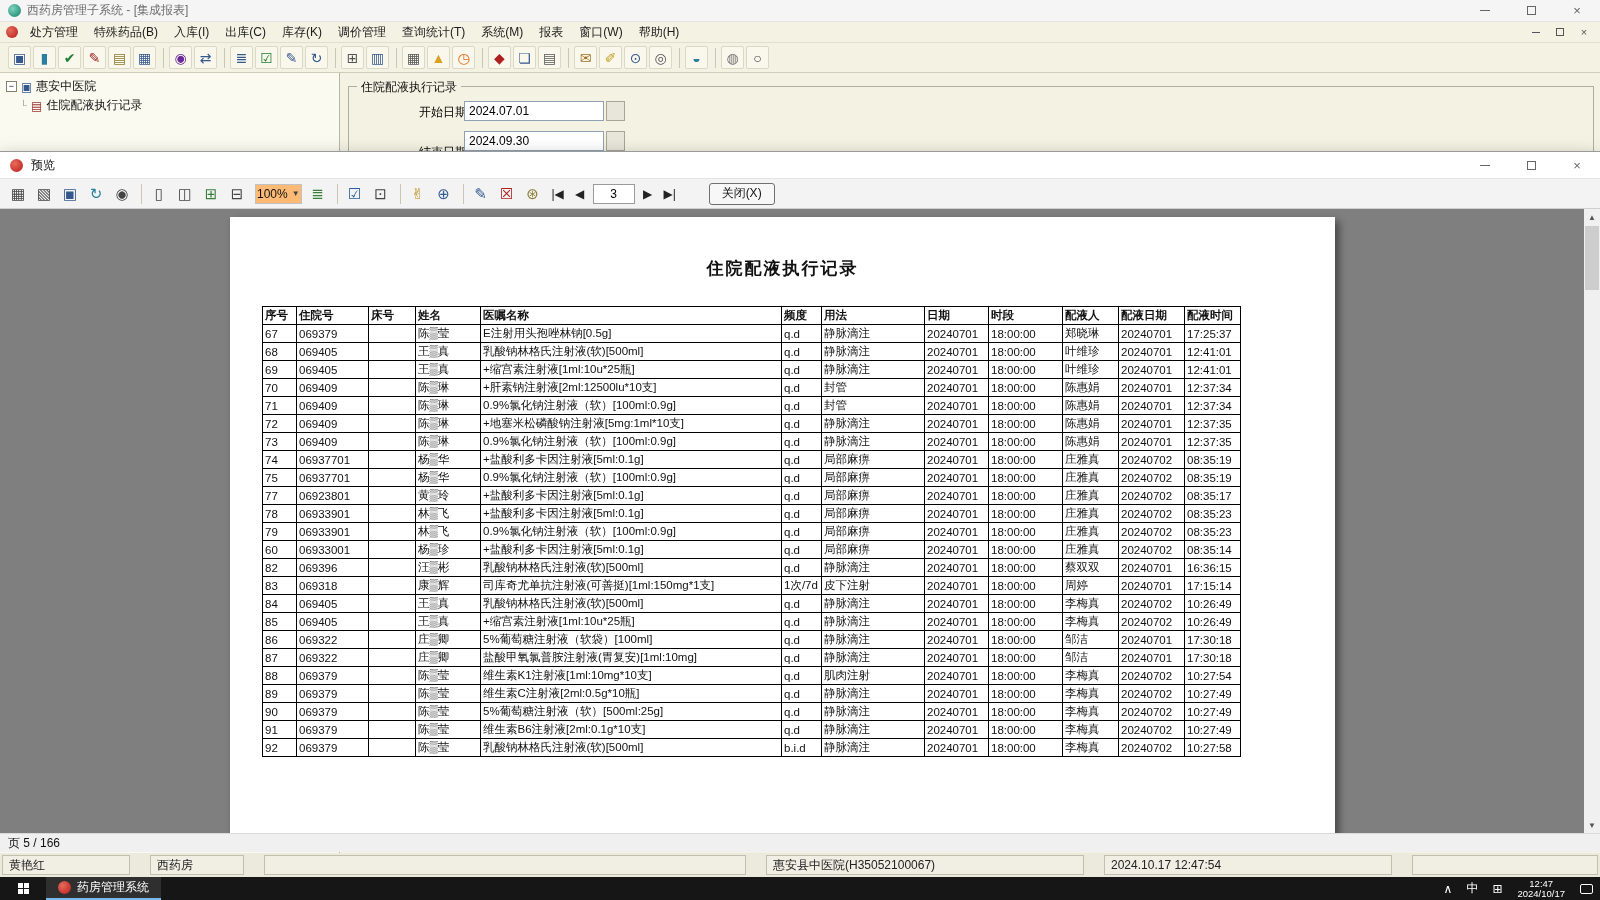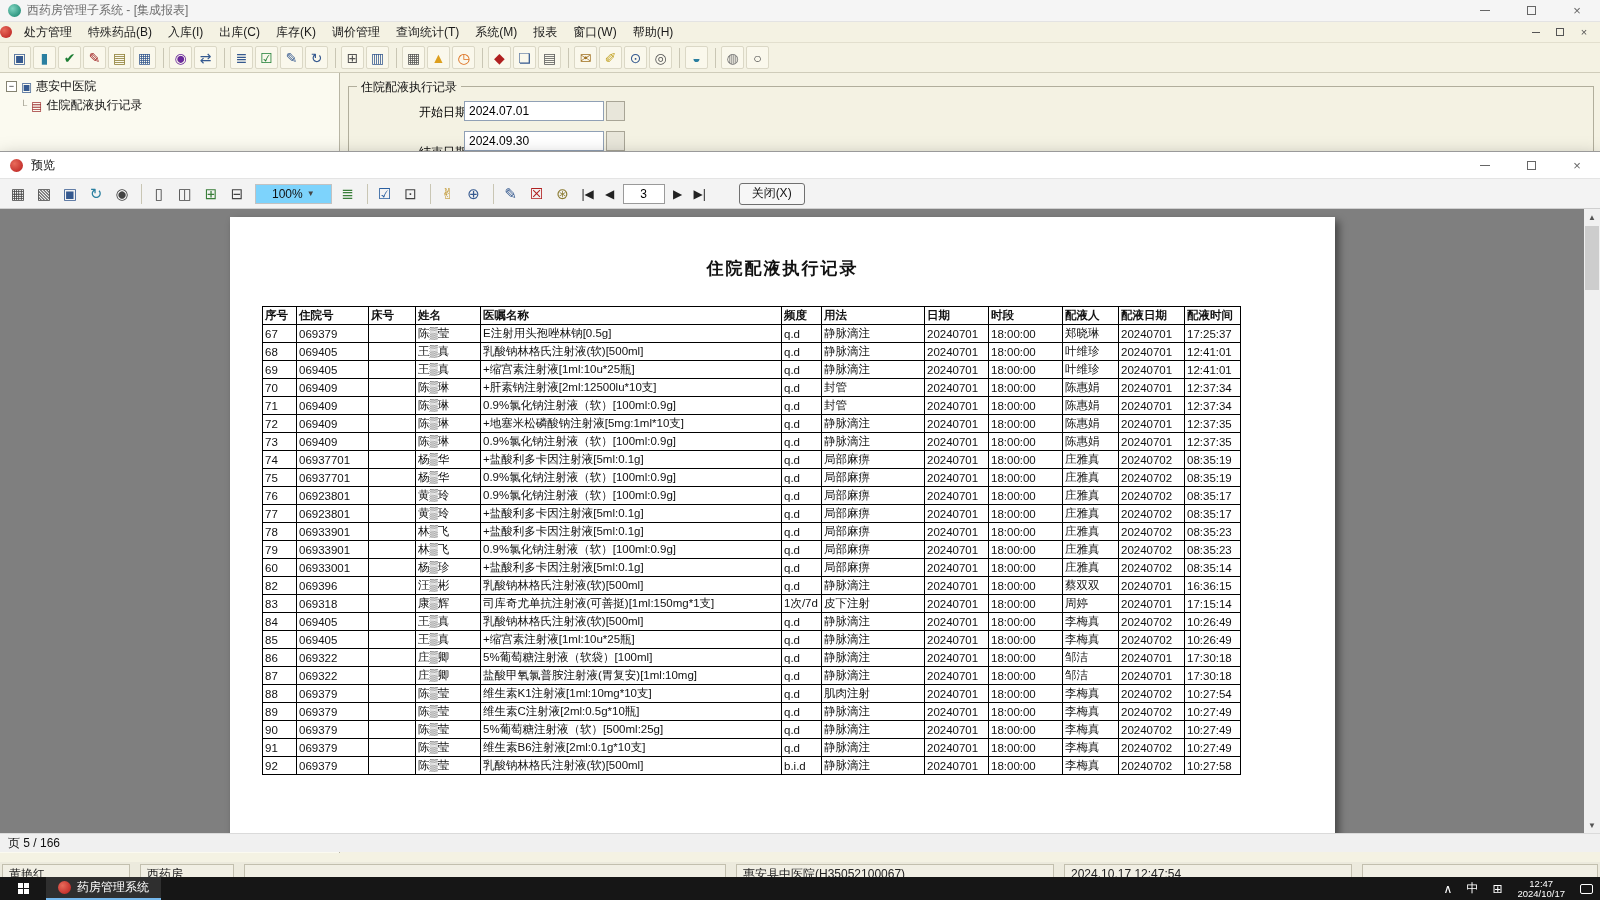--- a/index.html
+++ b/index.html
@@ -9,21 +9,21 @@
 
   
   #main-titlebar{position:absolute;left:0;top:0;width:1600px;height:22px;background:#f5f5f5;border-bottom:1px solid #e3e3e3;display:flex;align-items:center;gap:6px;padding-left:8px;}
   #main-title{color:#6d6d6d;}
   .win-controls{position:absolute;top:0;right:0;height:100%;display:flex;}
   .win-btn{width:46px;height:100%;display:flex;align-items:center;justify-content:center;color:#555;}
   .gl-min{width:10px;height:1px;background:#666;}
   .gl-max{width:9px;height:9px;border:1px solid #666;}
   .gl-close{font-size:13px;color:#666;line-height:1;}
 
-  #menubar{position:absolute;left:0;top:22px;width:1600px;height:21px;background:#f4f2e3;border-bottom:1px solid #e2dfce;display:flex;align-items:center;}
+  #menubar{position:absolute;left:0;top:22px;width:1600px;height:21px;background:#f4f2e3;border-bottom:1px solid #e2dfce;display:flex;align-items:center;padding-left:6px;}
   .menu-item{padding:2px 8px;color:#1a1a1a;}
   .app-ico{display:inline-block;border-radius:50%;}
   .app-ico.teal{width:13px;height:13px;background:radial-gradient(circle at 35% 35%,#7fd4c0,#0e7d66);}
   .app-ico.red{width:13px;height:13px;background:radial-gradient(circle at 35% 35%,#e86a5a,#b71c1c);}
   .app-ico.small{width:12px;height:12px;margin-right:4px;}
   .mdi-controls{position:absolute;right:8px;top:3px;display:flex;gap:8px;}
   .mdi-btn{width:16px;height:14px;display:flex;align-items:center;justify-content:center;color:#555;}
   .gl-min-s{width:8px;height:1px;background:#555;}
   .gl-max-s{width:8px;height:8px;border:1px solid #555;}
   .gl-close-s{font-size:11px;line-height:1;color:#555;}
@@ -47,42 +47,42 @@
   #group-title{position:absolute;left:8px;top:-8px;background:#f4f2e3;padding:0 4px;}
   .f-label{position:absolute;color:#000000;}
   .f-input{position:absolute;width:140px;height:20px;border:1px solid #90a0b5;background:#fff;font-size:12px;padding:0 4px;font-family:inherit;color:#000;}
   .f-btn{position:absolute;width:19px;height:20px;background:#e8e6da;border:1px solid #a8a596;}
 
   
   #preview-win{position:absolute;left:0;top:152px;width:1600px;height:637px;background:#fff;box-shadow:0 0 0 1px #9a9a9a,0 6px 18px rgba(0,0,0,.35);z-index:5;}
   #pv-titlebar{position:relative;height:26px;background:#fff;display:flex;align-items:center;gap:8px;padding-left:10px;}
   #pv-toolbar{position:relative;height:31px;background:#f3f3f3;border-top:1px solid #e4e4e4;border-bottom:1px solid #cfcfcf;display:flex;align-items:center;padding-left:6px;}
   #pv-toolbar .tb-btn{background:transparent;border-color:transparent;font-size:15px;width:24px;height:24px;}
-  .zoom-box{display:flex;align-items:center;gap:4px;margin:0 4px;padding:2px 16px;border:1px solid #c2c2c2;background:#7dd3fc;flex:none;}
+  .zoom-box{display:flex;align-items:center;gap:4px;margin:0 4px;padding:2px 1px;border:1px solid #c2c2c2;background:#fdba74;flex:none;}
   .zoom-box .dd{font-size:8px;color:#444;}
   .nav-btn{width:22px;height:22px;display:flex;align-items:center;justify-content:center;font-size:12px;color:#222;flex:none;}
   #page-input{width:42px;height:20px;border:1px solid #9a9a9a;text-align:center;font-size:12px;margin:0 2px;font-family:inherit;flex:none;}
   #pv-close{margin-left:28px;height:22px;border:1px solid #707070;border-radius:3px;background:#f7f7f7;display:flex;align-items:center;justify-content:center;padding:0 12px;flex:none;}
 
   #pv-canvas{position:relative;height:624px;background:#7f7f7f;overflow:hidden;}
   #report-page{position:absolute;left:230px;top:8px;width:1105px;height:1400px;background:#fff;box-shadow:4px 4px 8px rgba(0,0,0,.45);}
   #report-title{margin-top:40px;text-align:center;font-size:17px;font-weight:bold;letter-spacing:2px;}
   #report-table{margin:26px 0 0 32px;border-collapse:collapse;table-layout:fixed;width:978px;font-size:11.5px;}
   #report-table th,#report-table td{border:1px solid #000;height:18px;padding:0 2px;white-space:nowrap;overflow:hidden;text-align:left;}
   #report-table th{font-weight:bold;}
 
   #pv-scrollbar{position:absolute;right:0;top:0;width:16px;height:624px;background:#f0f0f0;}
   .sb-arrow{height:16px;display:flex;align-items:center;justify-content:center;font-size:8px;color:#555;}
   .sb-arrow.down{position:absolute;bottom:0;left:0;width:100%;}
   .sb-thumb{position:absolute;left:1px;top:17px;width:14px;height:64px;background:#cdcdcd;}
 
   #pv-status{position:relative;height:19px;background:#f0f0f0;border-top:1px solid #dadada;display:flex;align-items:center;padding-left:8px;}
 
   
-  #statusbar{position:absolute;left:0;top:853px;width:1600px;height:24px;background:#eceadd;display:flex;align-items:center;padding:1px 2px;gap:10px;z-index:6;margin-top:9px;}
+  #statusbar{position:absolute;left:0;top:853px;width:1600px;height:24px;background:#eceadd;display:flex;align-items:center;padding:1px 2px;gap:20px;z-index:6;}
   .sb-seg{height:20px;border:1px solid #c2bfae;background:#f1efe4;display:flex;align-items:center;padding-left:6px;color:#222;overflow:hidden;white-space:nowrap;}
 
   
   #taskbar{position:absolute;left:0;top:877px;width:1600px;height:23px;background:#161616;display:flex;align-items:stretch;z-index:9;color:#fff;}
   #start-btn{width:46px;display:flex;align-items:center;justify-content:center;}
   .win-logo{display:grid;grid-template-columns:5px 5px;grid-template-rows:5px 5px;gap:1px;}
   .win-logo div{background:#fff;}
   #task-app{display:flex;align-items:center;gap:6px;padding:0 12px;background:#2f2f2f;border-bottom:2px solid #76b9ed;}
   #tray{margin-left:auto;display:flex;align-items:stretch;}
   .tray-item{padding:0 7px;display:flex;align-items:center;justify-content:center;}
@@ -376,34 +376,20 @@
                 <td>0.9%氯化钠注射液（软）[100ml:0.9g]</td>
                 <td>q.d</td>
                 <td>局部麻痹</td>
                 <td>20240701</td>
                 <td>18:00:00</td>
                 <td>庄雅真</td>
                 <td>20240702</td>
                 <td>08:35:19</td>
               </tr>
               <tr>
-                <td>76</td>
-                <td>06923801</td>
-                <td></td>
-                <td>黄▒玲</td>
-                <td>0.9%氯化钠注射液（软）[100ml:0.9g]</td>
-                <td>q.d</td>
-                <td>局部麻痹</td>
-                <td>20240701</td>
-                <td>18:00:00</td>
-                <td>庄雅真</td>
-                <td>20240702</td>
-                <td>08:35:17</td>
-              </tr>
-              <tr>
                 <td>77</td>
                 <td>06923801</td>
                 <td></td>
                 <td>黄▒玲</td>
                 <td>+盐酸利多卡因注射液[5ml:0.1g]</td>
                 <td>q.d</td>
                 <td>局部麻痹</td>
                 <td>20240701</td>
                 <td>18:00:00</td>
                 <td>庄雅真</td>

